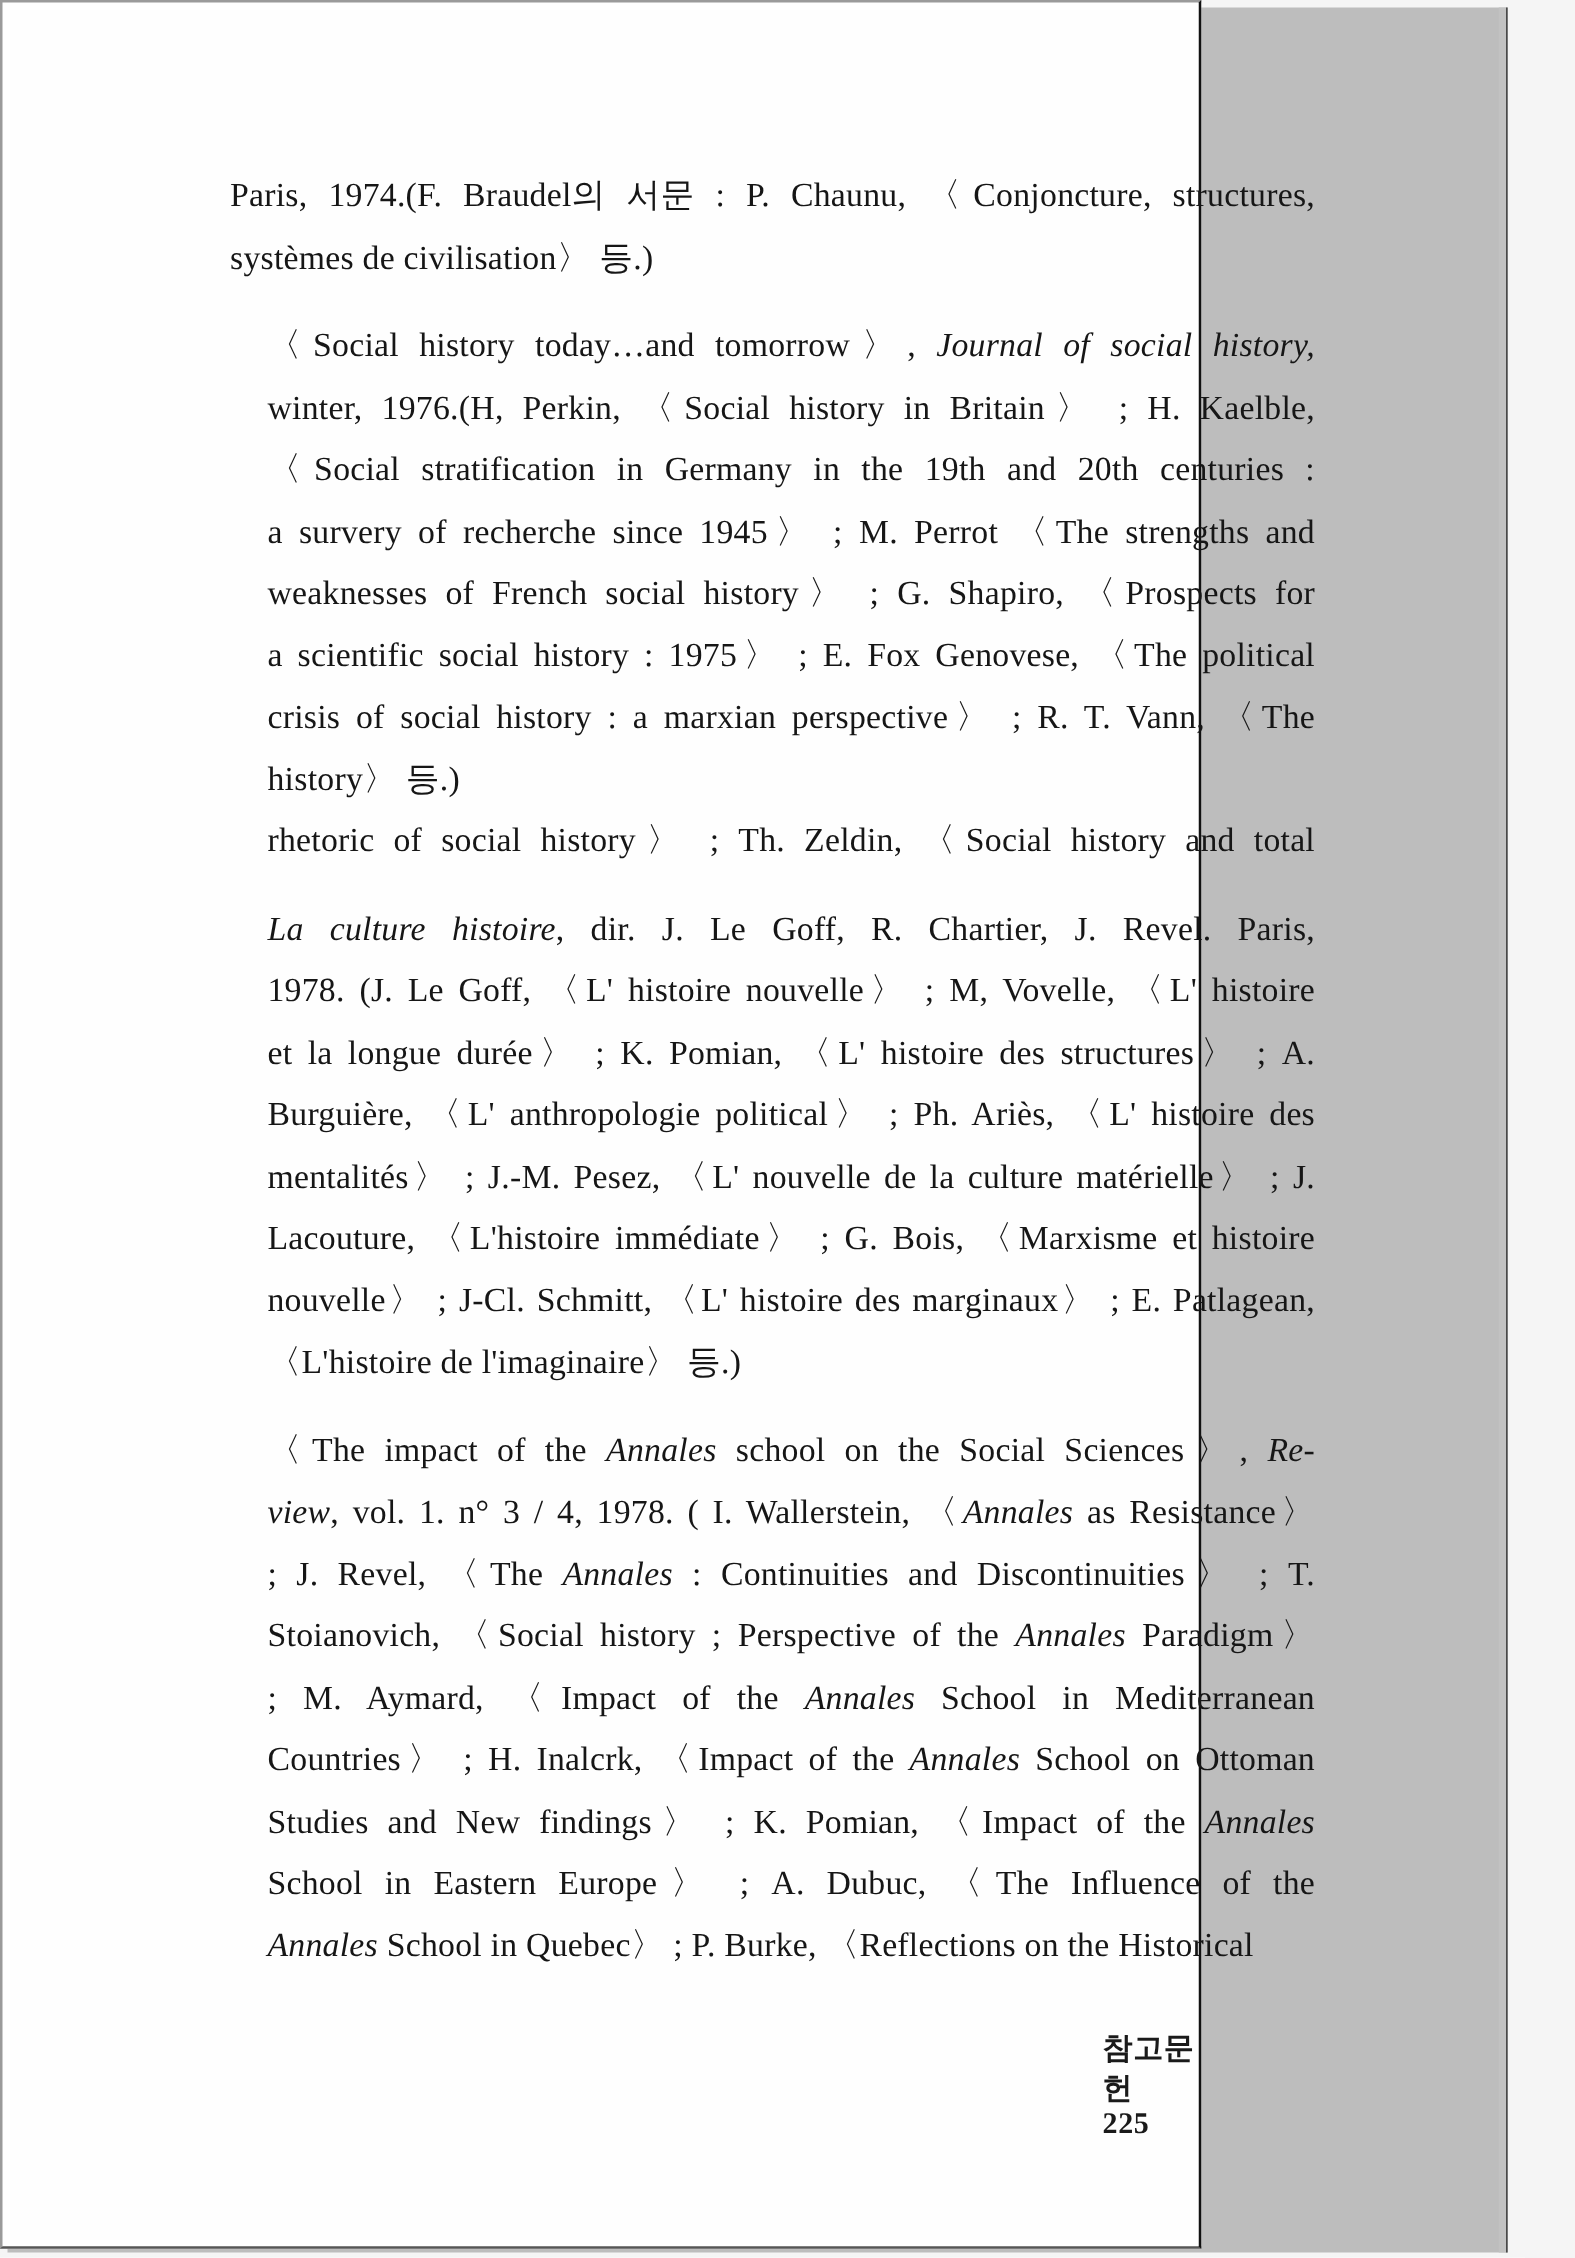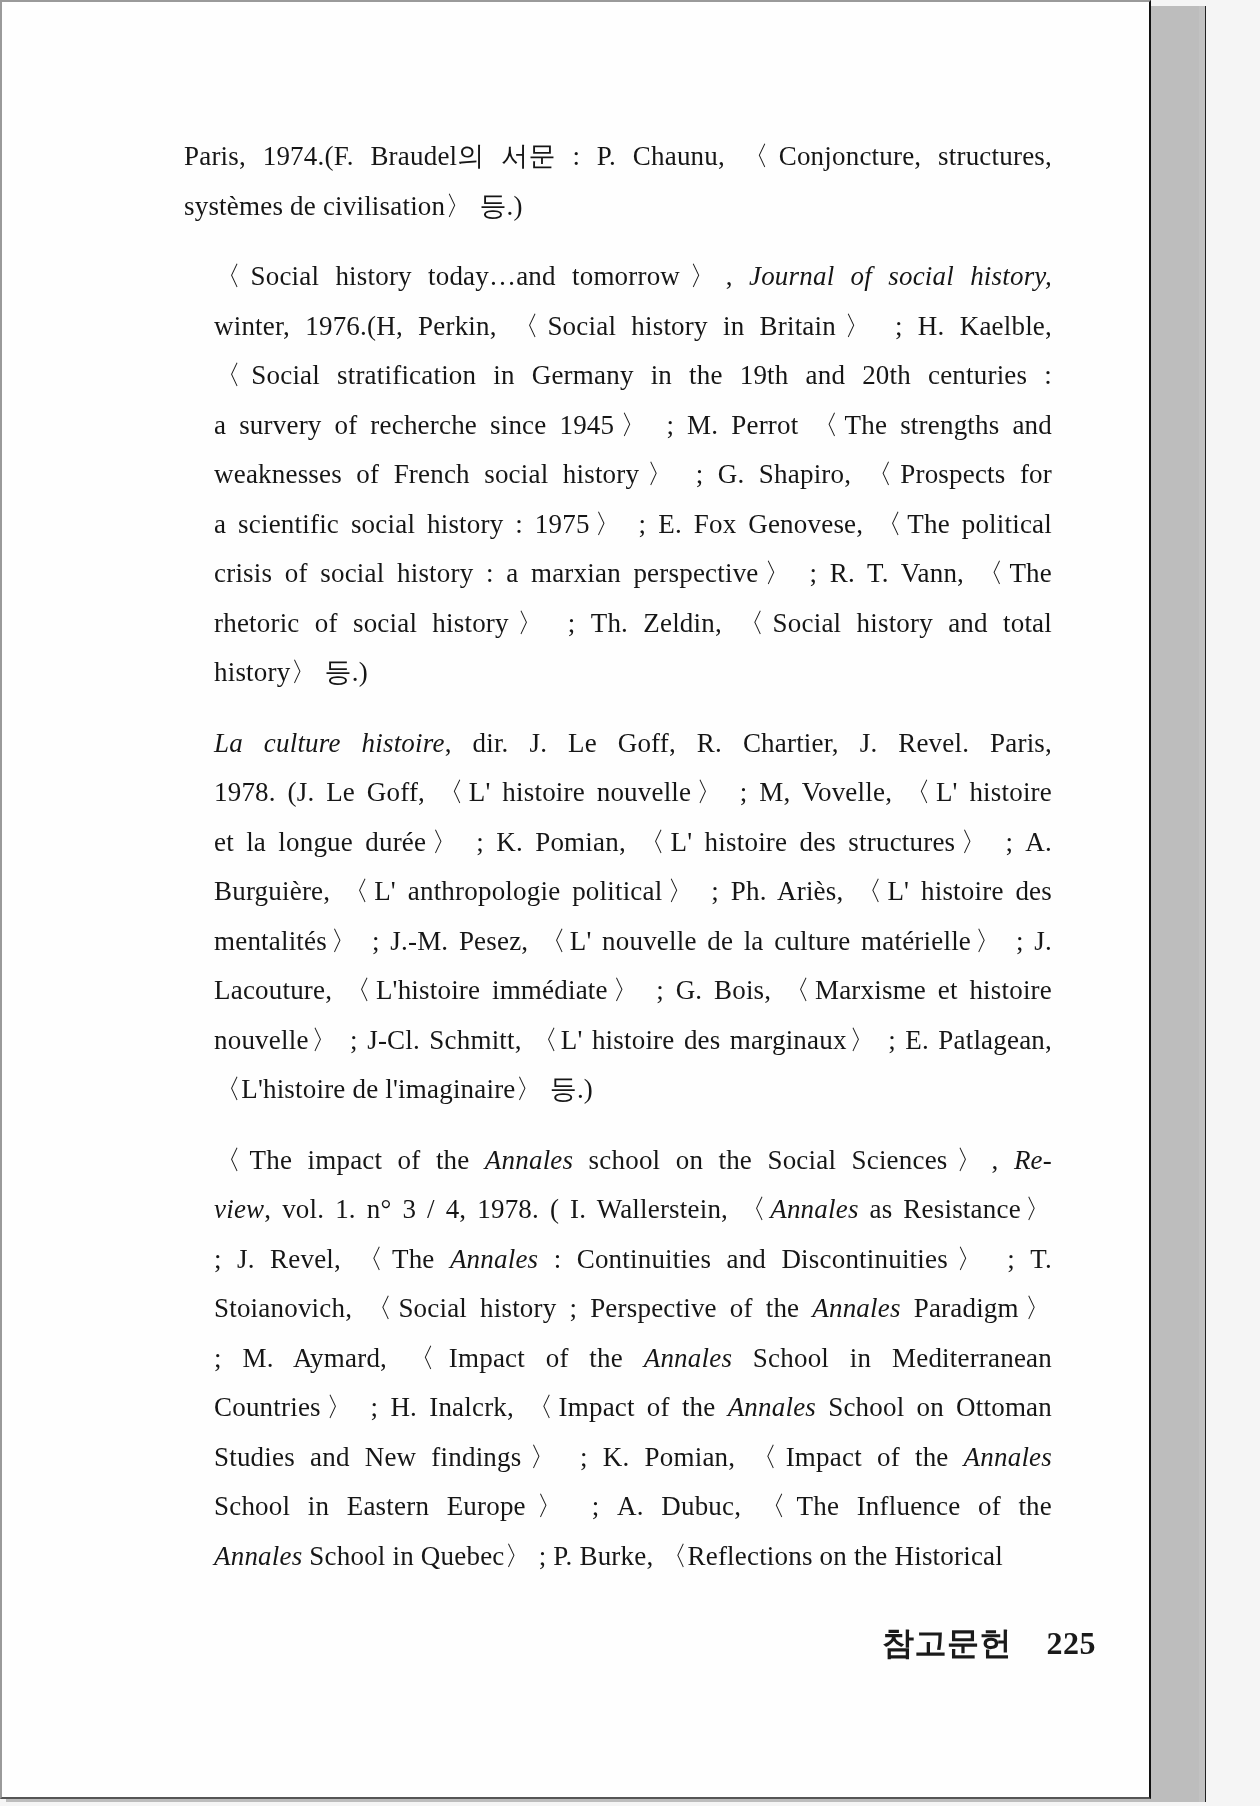--- a/index.html
+++ b/index.html
@@ -21,21 +21,21 @@
       left: 6px;
       top: 6px;
       width: 1200px;
       height: 1796px;
       background: #bdbdbd;
     }
     .page {
       position: absolute;
       left: 0;
       top: 0;
-      width: 1151px;
+      width: 961px;
       height: 1799px;
       background: #fefefe;
       border-top: 2px solid #9a9a9a;
       border-left: 2px solid #9a9a9a;
       border-right: 2px solid #111;
       border-bottom: 2px solid #555;
       box-sizing: border-box;
     }
     .page-edge {
       position: absolute;
@@ -74,21 +74,21 @@
     }
     .entry .line.last {
       text-align-last: left;
     }
     i { font-style: italic; }
     .footer {
       position: absolute;
       left: 880px;
       top: 1620px;
       font-family: "Liberation Serif", "DejaVu Serif", serif;
-      font-size: 32px;
+      font-size: 24px;
       font-weight: bold;
       color: #1a1a1a;
       letter-spacing: 0.5px;
     }
     .footer .page-label { margin-right: 26px; }
   </style>
 </head>
 <body>
 
 <div class="viewer">
@@ -101,22 +101,22 @@
           <span class="line last">systèmes de civilisation〉 등.)</span>
         </div>
         <div class="entry indent">
           <span class="line">〈Social history today…and tomorrow〉, <i>Journal of social history,</i></span>
           <span class="line">winter, 1976.(H, Perkin, 〈Social history in Britain〉 ; H. Kaelble,</span>
           <span class="line">〈Social stratification in Germany in the 19th and 20th centuries :</span>
           <span class="line">a survery of recherche since 1945〉 ; M. Perrot 〈The strengths and</span>
           <span class="line">weaknesses of French social history〉 ; G. Shapiro, 〈Prospects for</span>
           <span class="line">a scientific social history : 1975〉 ; E. Fox Genovese, 〈The political</span>
           <span class="line">crisis of social history : a marxian perspective〉 ; R. T. Vann, 〈The</span>
+          <span class="line last">history〉 등.)</span>
           <span class="line">rhetoric of social history〉 ; Th. Zeldin, 〈Social history and total</span>
-          <span class="line last">history〉 등.)</span>
         </div>
         <div class="entry indent">
           <span class="line"><i>La culture histoire</i>, dir. J. Le Goff, R. Chartier, J. Revel. Paris,</span>
           <span class="line">1978. (J. Le Goff, 〈L' histoire nouvelle〉 ; M, Vovelle, 〈L' histoire</span>
           <span class="line">et la longue durée〉 ; K. Pomian, 〈L' histoire des structures〉 ; A.</span>
           <span class="line">Burguière, 〈L' anthropologie political〉 ; Ph. Ariès, 〈L' histoire des</span>
           <span class="line">mentalités〉 ; J.-M. Pesez, 〈L' nouvelle de la culture matérielle〉 ; J.</span>
           <span class="line">Lacouture, 〈L'histoire immédiate〉 ; G. Bois, 〈Marxisme et histoire</span>
           <span class="line">nouvelle〉 ; J-Cl. Schmitt, 〈L' histoire des marginaux〉 ; E. Patlagean,</span>
           <span class="line last">〈L'histoire de l'imaginaire〉 등.)</span>

